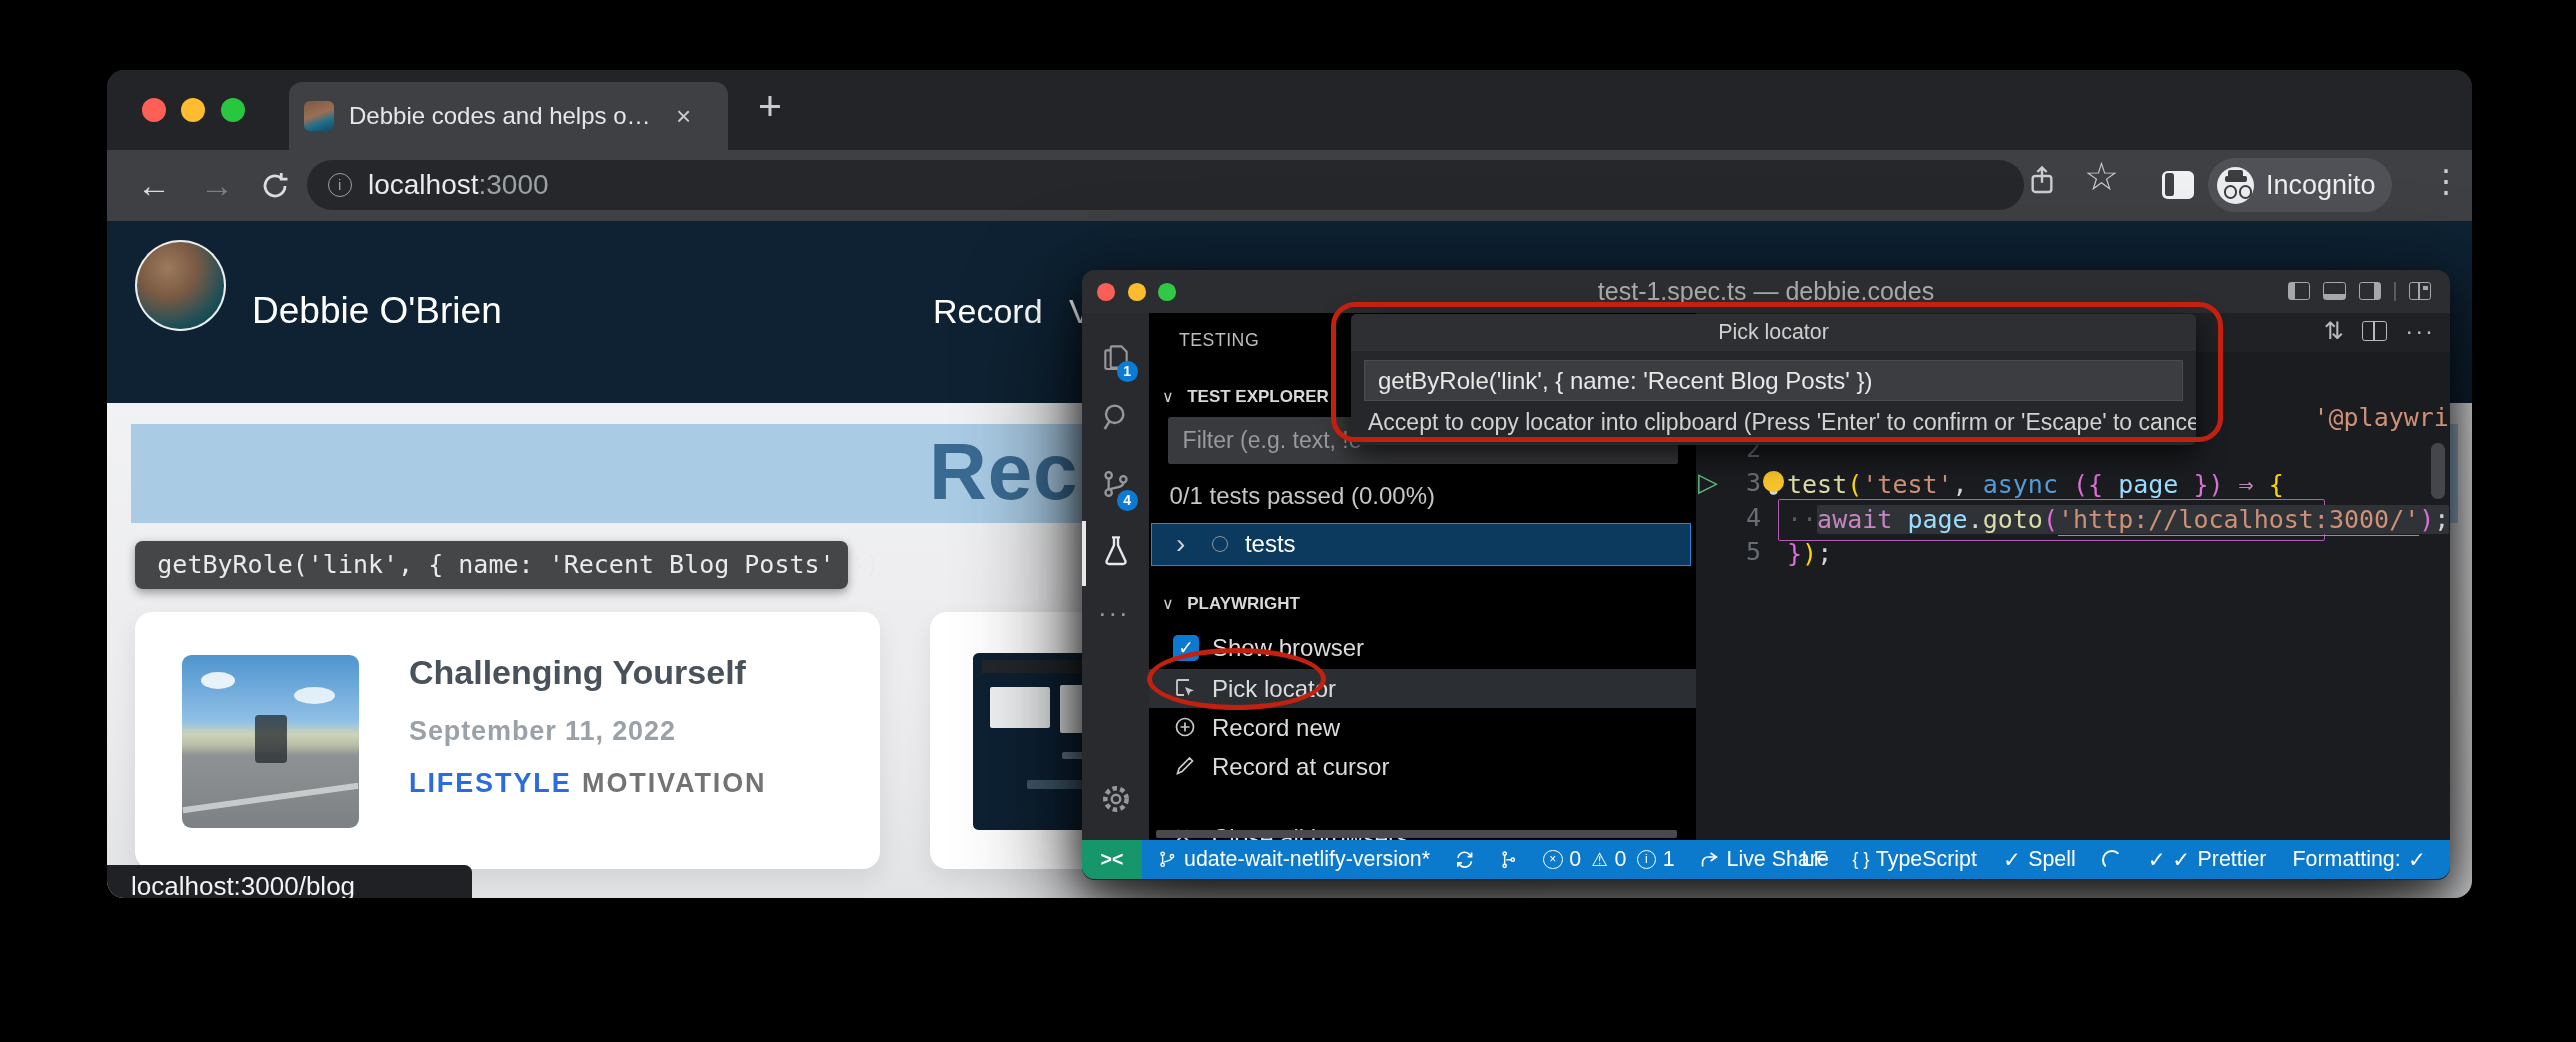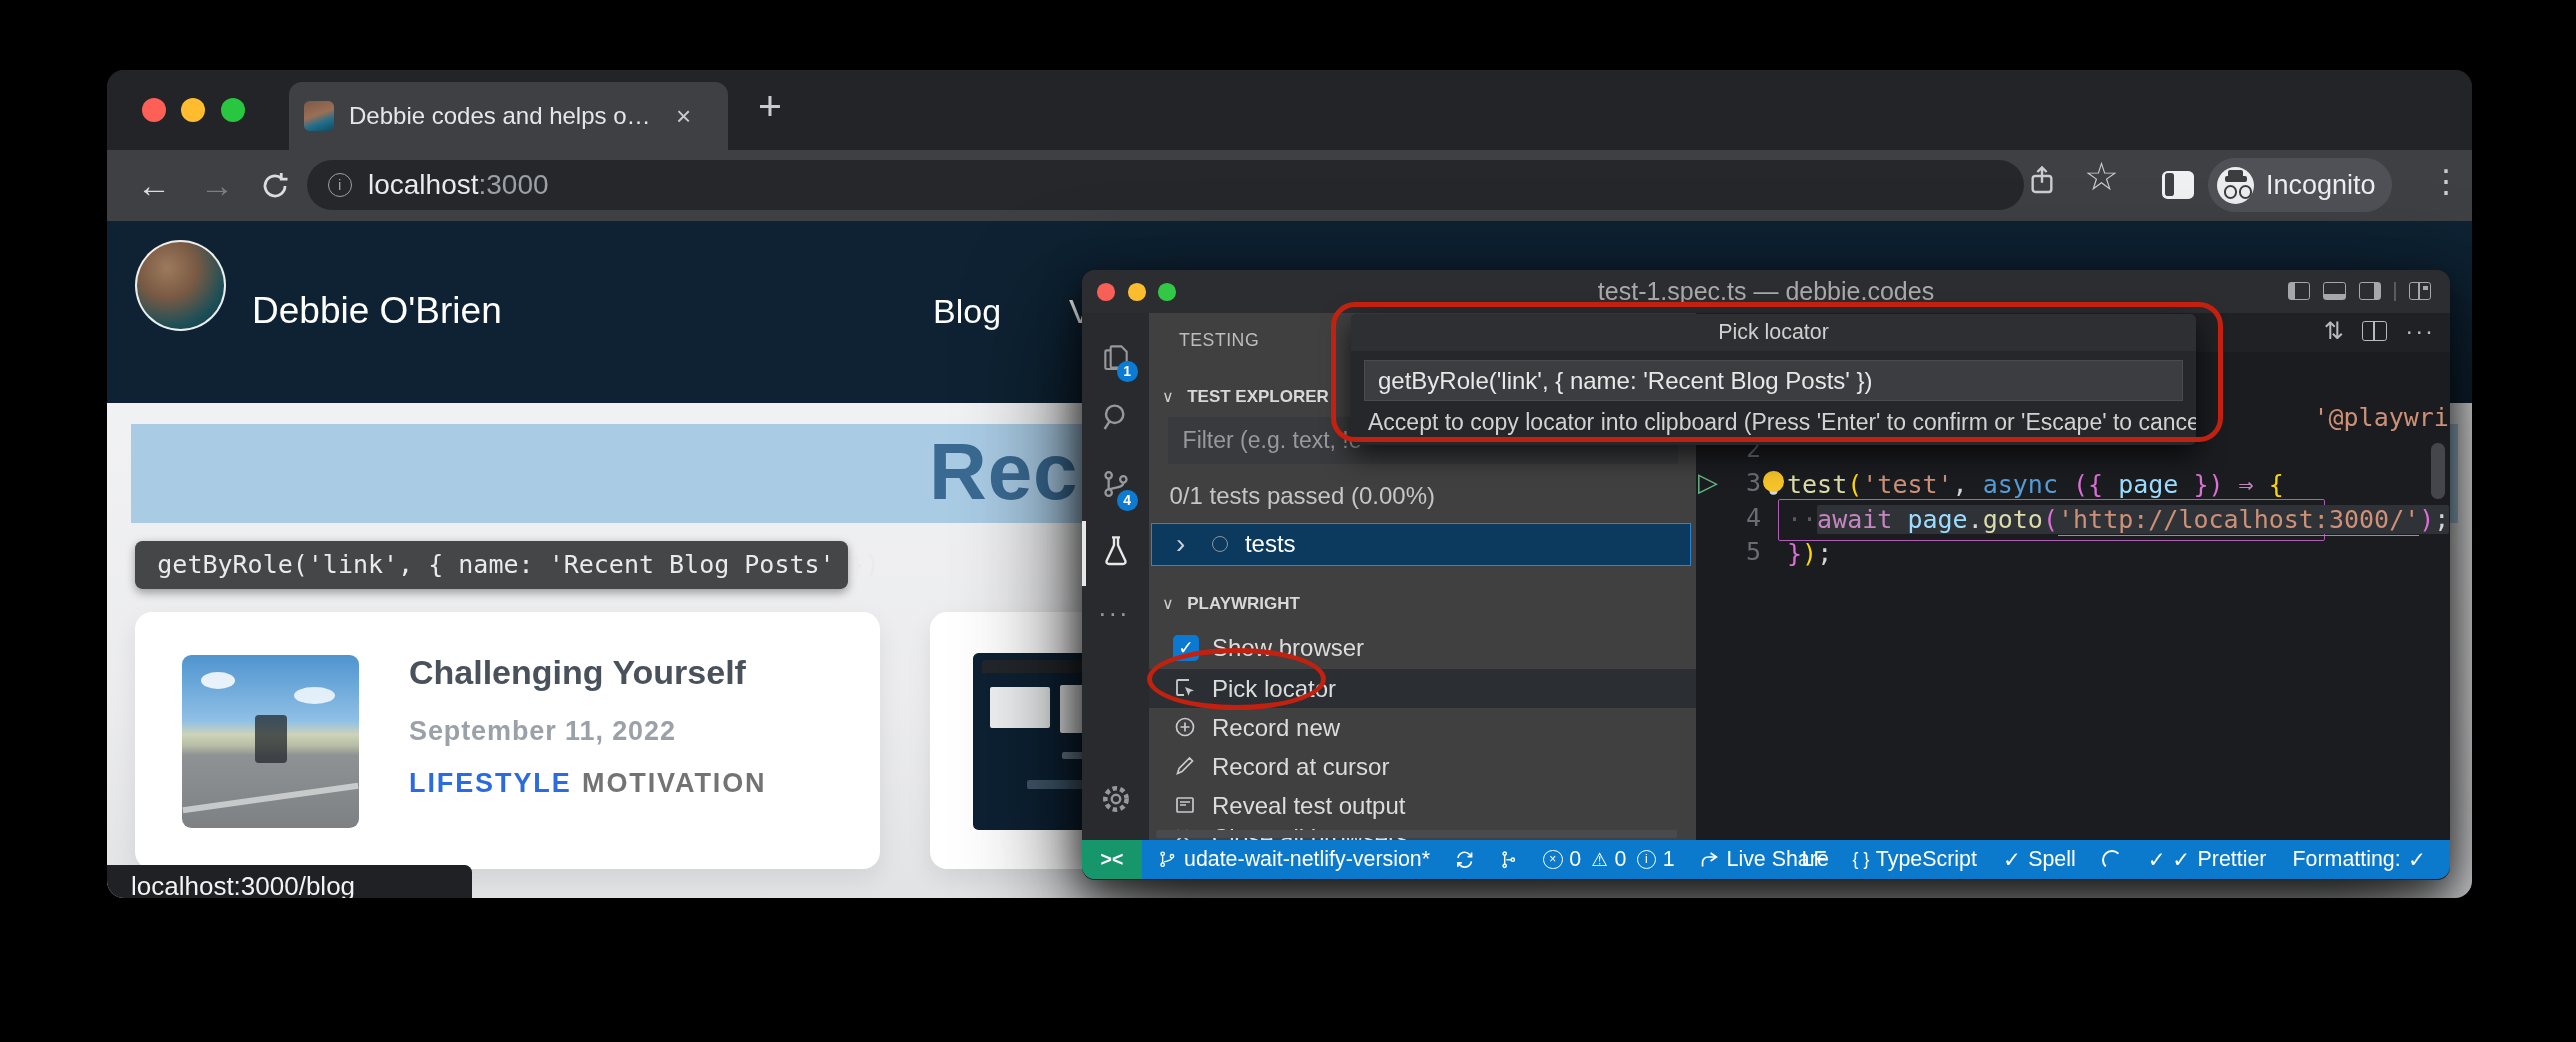--- a/index.html
+++ b/index.html
@@ -39,21 +39,21 @@
   .vwin{left:1082px;top:270px;width:1368px;height:610px;border-radius:13px;background:#1d1e21;
         box-shadow:0 42px 112px rgba(0,0,0,.85),0 11.2px 37px rgba(0,0,0,.6);}
   .vtitle{left:0;top:0;width:100%;height:43px;background:#2c2d30;border-radius:13px 13px 0 0;}
   .vlight{width:17.7px;height:17.7px;top:13px;}
   .lic{width:20.5px;height:16px;border:1.9px solid #a7a7a9;border-radius:2.8px;position:relative;}
   .lic i{position:absolute;background:#a7a7a9;}
   .activity{left:0;top:43px;width:67px;height:528px;background:#292a2d;color:#96989c;}
   .aicon{left:17.7px;width:32px;height:32px;}
   .badge{width:20.5px;height:20.5px;background:#0b7bd3;color:#fff;font-size:14px;text-align:center;
          line-height:20.5px;font-weight:bold;}
-  .sidebar{left:67px;top:43px;width:547px;height:528px;background:#404040;color:#d9d9d9;}
+  .sidebar{left:67px;top:43px;width:547px;height:528px;background:#000000;color:#d9d9d9;}
   .secchev{font-size:16px;color:#cccccc;}
   .filter{left:18.6px;top:104px;width:510px;height:47px;background:#393a3d;border-radius:2.8px;}
   .testsrow{left:1.9px;top:210px;width:540px;height:43px;background:#0c3a5f;border:1.9px solid #2c84d6;box-sizing:border-box;}
   .pwrow{left:0;width:547px;height:39px;}
   .pwlabel{left:63px;line-height:39px;font-size:24px;color:#dcdcdc;white-space:nowrap;}
   .pwicon{left:24px;top:7.4px;width:24px;height:24px;color:#c7c9cc;}
   .editor{left:614px;top:43px;width:754px;height:528px;background:#1b1c20;overflow:hidden;}
   .tabrow{left:0;top:0;width:100%;height:39px;background:#202125;}
   .codeline{white-space:pre;font-size:25px;line-height:34px;font-family:"DejaVu Sans Mono",monospace;}
   .lnum{width:37px;text-align:right;color:#686d74;font-size:25px;font-family:"DejaVu Sans Mono",monospace;}
@@ -130,21 +130,21 @@
       </div>
       <div class="abs" style="left:2323px;top:12px;font-size:32px;color:#cbcdcf">⋮</div>
     </div>
 
     <div class="abs page">
 
       <div class="abs siteheader">
         <div class="abs circ" style="left:28px;top:18.6px;width:87px;height:87px;border:2.8px solid rgba(255,255,255,.9);
              background:radial-gradient(circle at 35% 30%,#9c7a5d 0%,#7a5a43 35%,#1d4f57 70%,#0f3340 100%)"></div>
         <div class="abs" style="left:145px;top:69px;font-size:37px;color:#ffffff;font-weight:500">Debbie O'Brien</div>
-        <div class="abs" style="left:826px;top:71px;font-size:34px;color:#ffffff">Blog</div>
+        <div class="abs" style="left:826px;top:71px;font-size:34px;color:#ffffff">Record</div>
         <div class="abs" style="left:962px;top:71px;font-size:34px;color:#ffffff">V</div>
       </div>
 
       <div class="abs banner">
         <div class="abs bannertext">Rec</div>
       </div>
 
       <div class="abs tooltip mono">
         <div class="abs tooltiptext mono">getByRole('link', { name: 'Recent Blog Posts' })</div>
       </div>
@@ -295,29 +295,20 @@
 
       <div class="abs pwrow" style="top:434px">
         <span class="abs pwicon">
           <svg width="24" height="24" viewBox="0 0 24 24" fill="none" stroke="currentColor" stroke-width="1.7">
             <path d="M4.5 19.5l1.6-5L16.5 4l3 3L9 17.5l-4.5 2z"></path>
           </svg>
         </span>
         <span class="abs pwlabel">Record at cursor</span>
       </div>
 
-      <div class="abs pwrow" style="top:473px">
-        <span class="abs pwicon">
-          <svg width="24" height="24" viewBox="0 0 24 24" fill="none" stroke="currentColor" stroke-width="1.7">
-            <rect x="4" y="5" width="16" height="14" rx="1"></rect>
-              <path d="M7 9h10M7 12h6"></path>
-          </svg>
-        </span>
-        <span class="abs pwlabel">Reveal test output</span>
-      </div>
 
       <div class="abs pwrow" style="top:505px">
         <span class="abs" style="left:26px;top:1.9px;font-size:26px;color:#c7c9cc">×</span>
         <span class="abs pwlabel">Close all browsers</span>
       </div>
 
       <div class="abs" style="left:7.4px;top:517px;width:521px;height:8.4px;background:#494a4e;border-radius:1.9px"></div>
     </div>
 
     <div class="abs editor">

